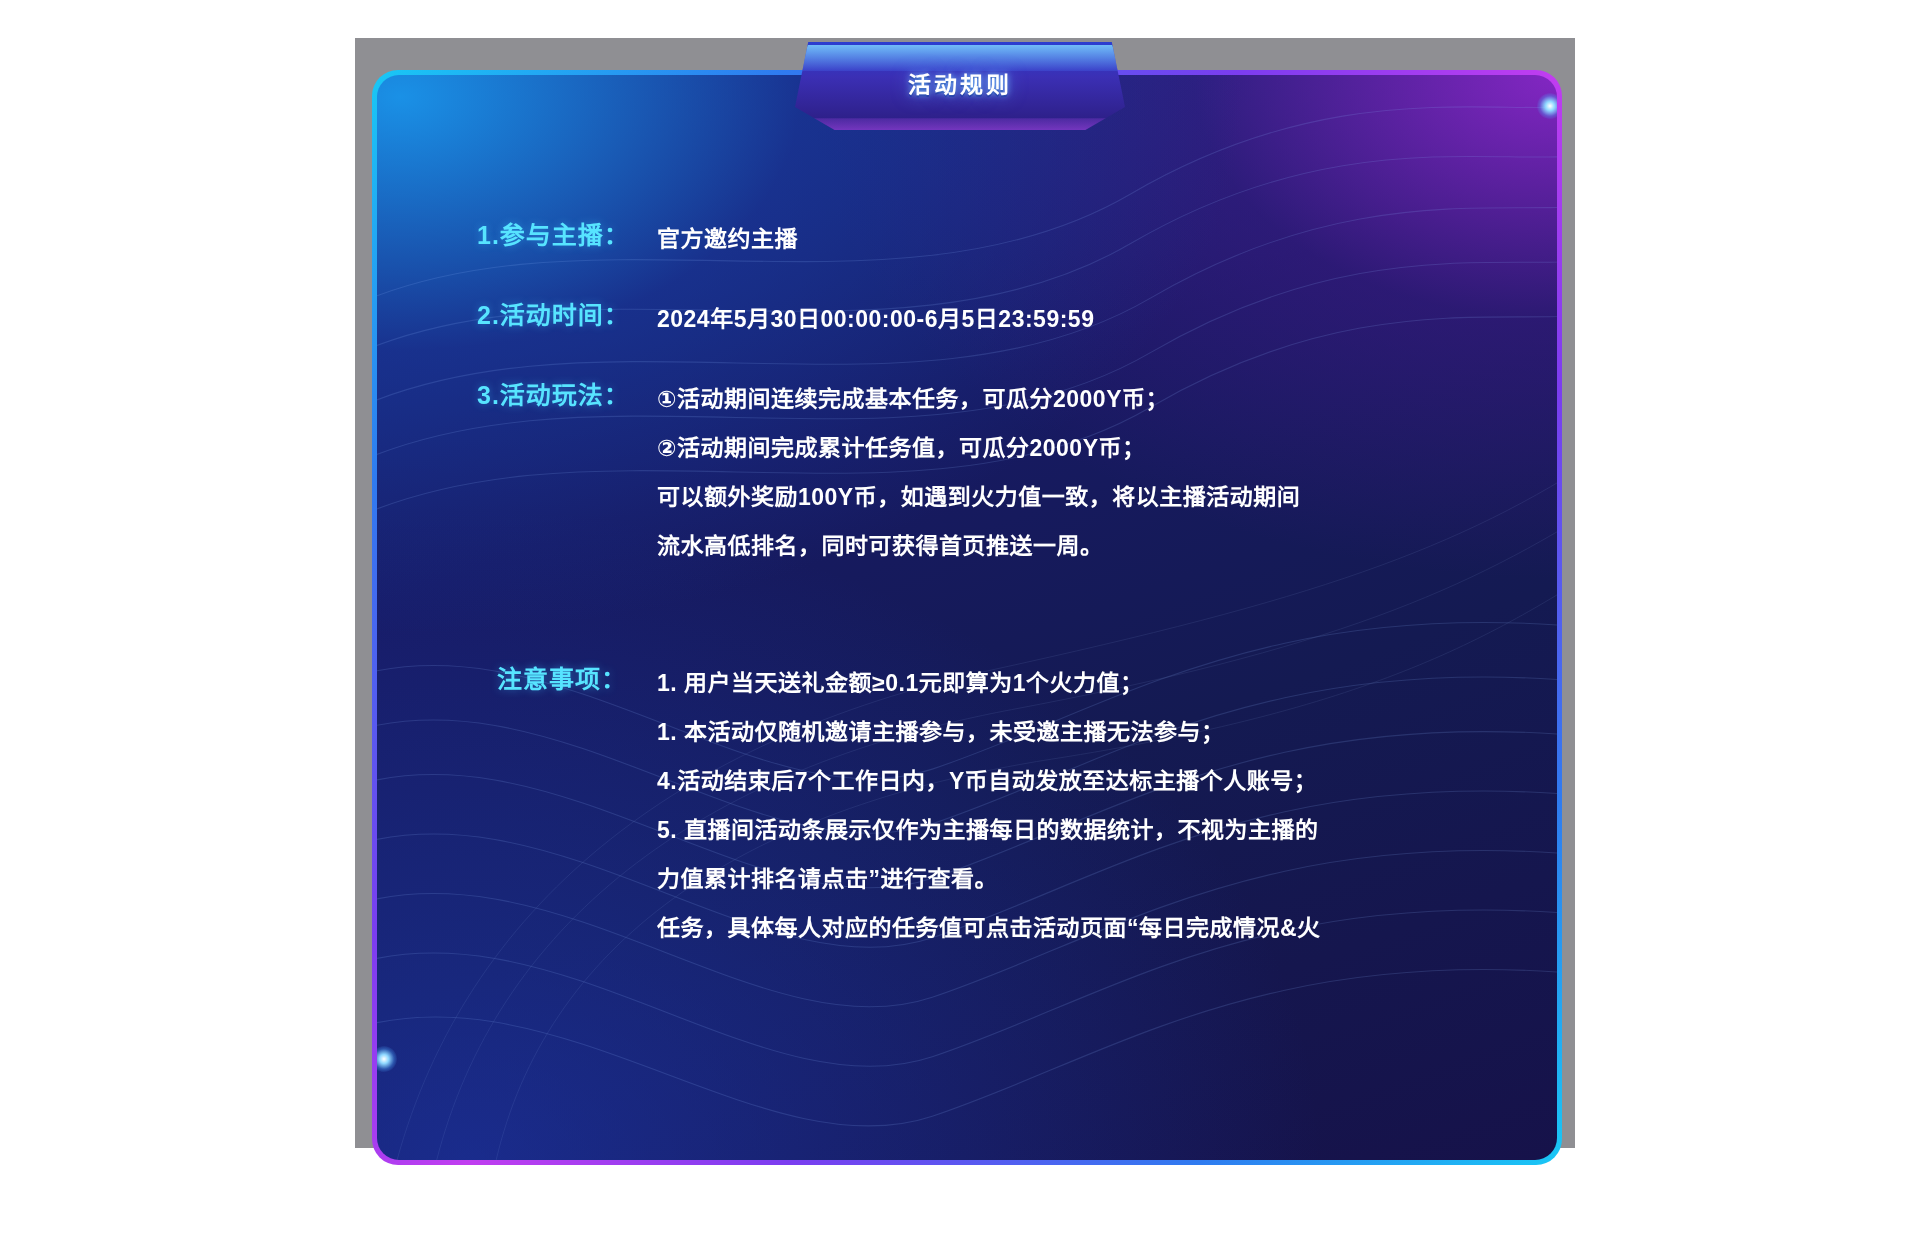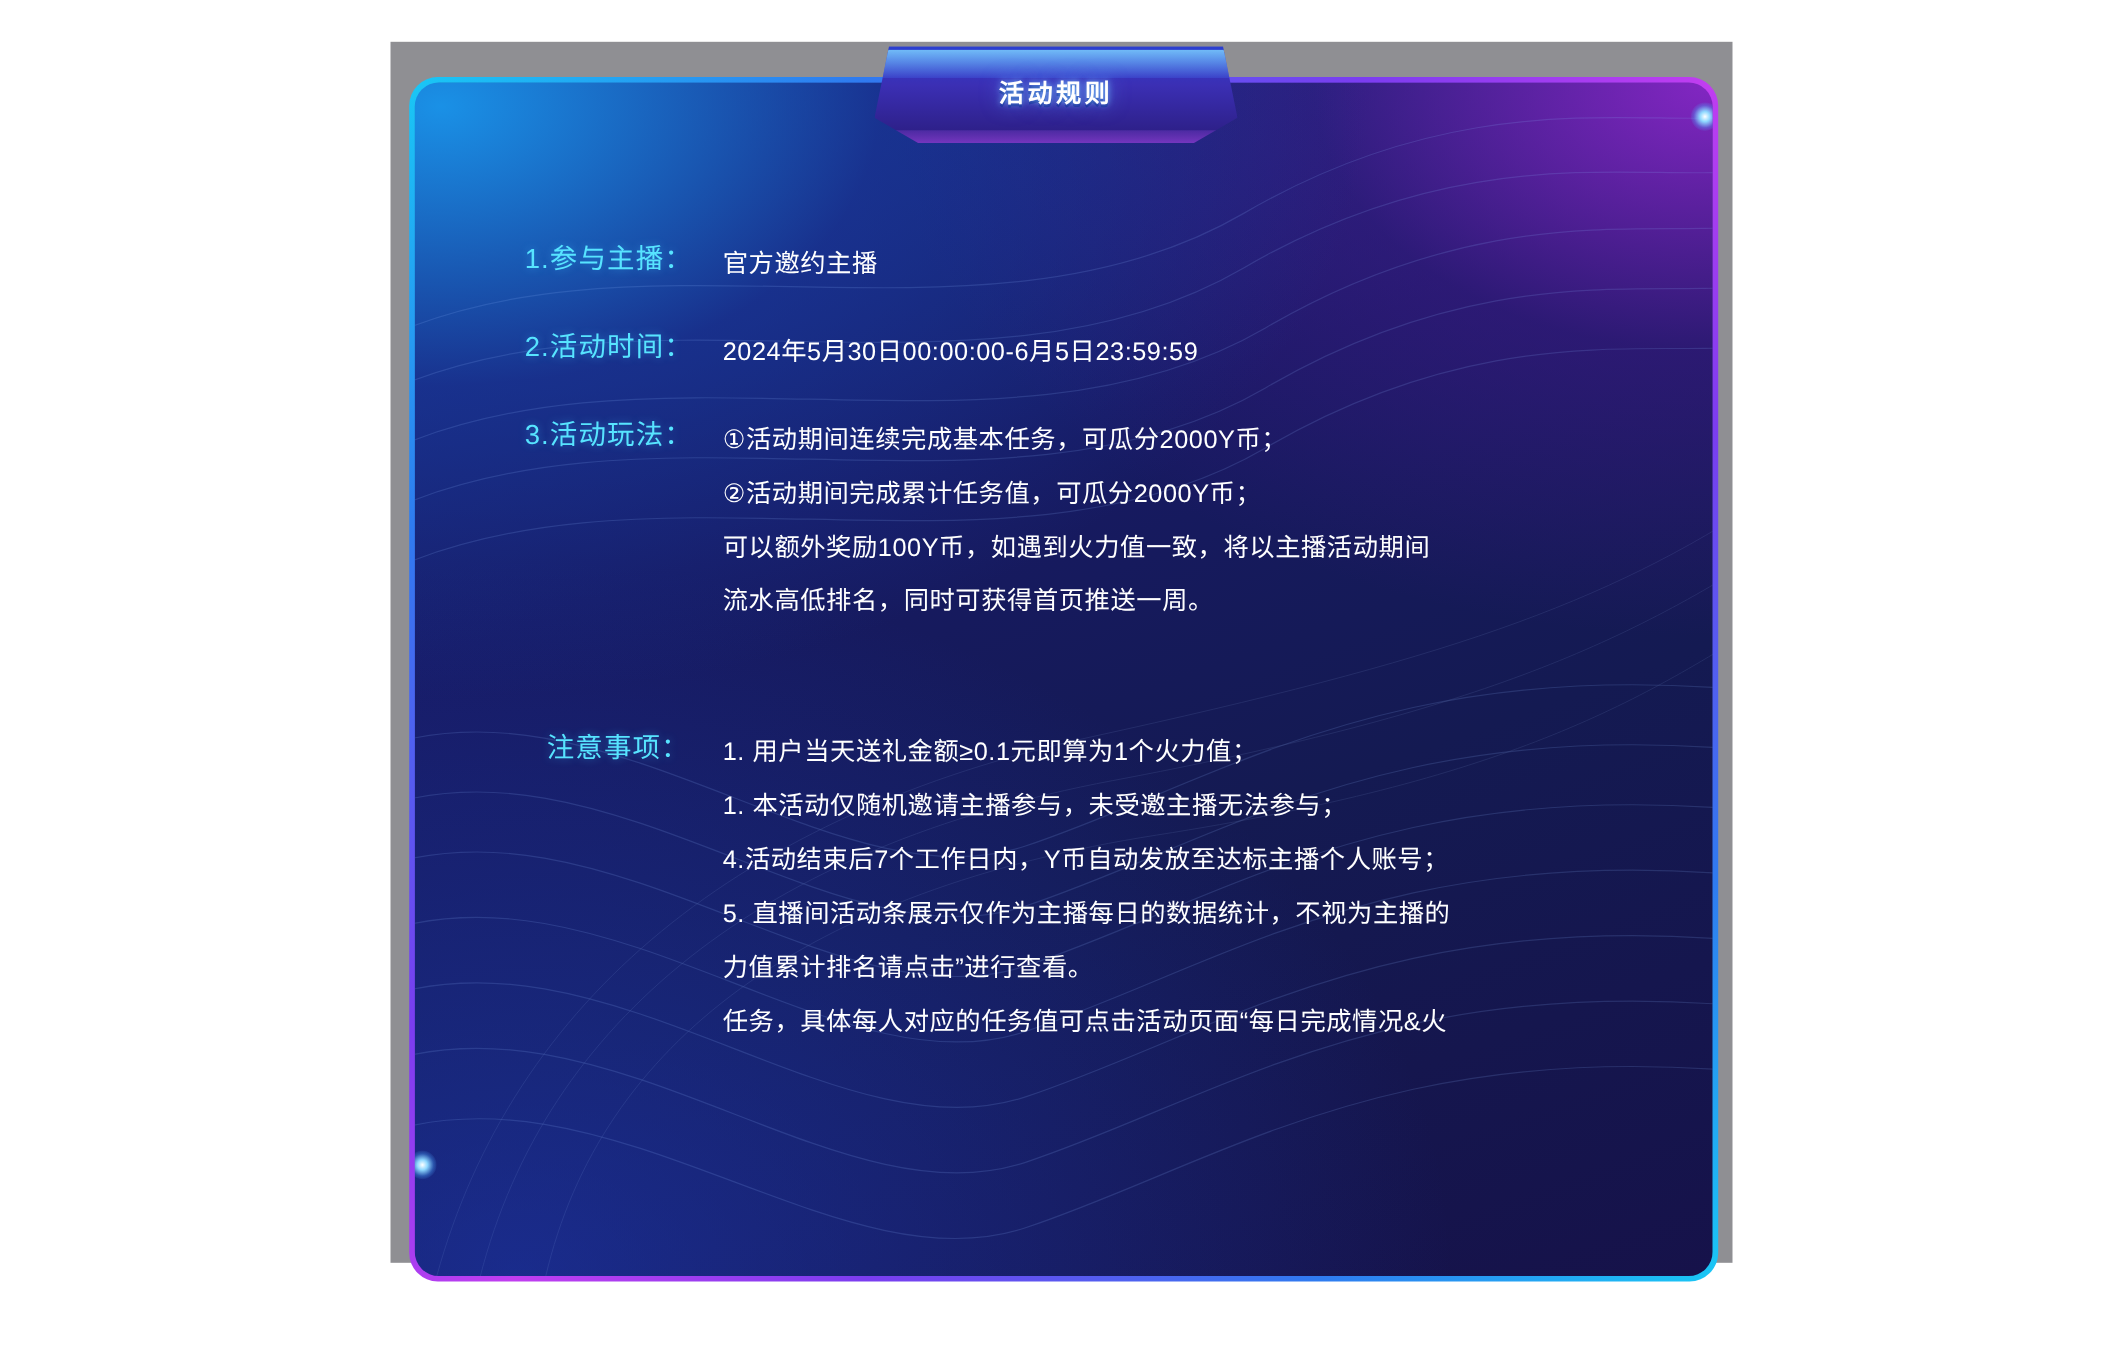--- a/index.html
+++ b/index.html
@@ -145,29 +145,29 @@
     width: 100%; height: 100%;
     z-index: 3;
   }
   .row {
     position: absolute;
     display: flex;
   }
   .label {
     color: #57e4ff;
     font-size: 25px;
-    font-weight: 400;
+    font-weight: 700;
     letter-spacing: 1px;
     white-space: nowrap;
     text-shadow: 0 0 8px rgba(60,190,255,0.45);
   }
   .value {
     color: #ffffff;
     font-size: 23px;
-    font-weight: 400;
+    font-weight: 700;
     letter-spacing: 0.5px;
     white-space: nowrap;
   }
   .lines {
     display: flex;
     flex-direction: column;
     gap: 0;
   }
   .lines .value {
     line-height: 49px;

